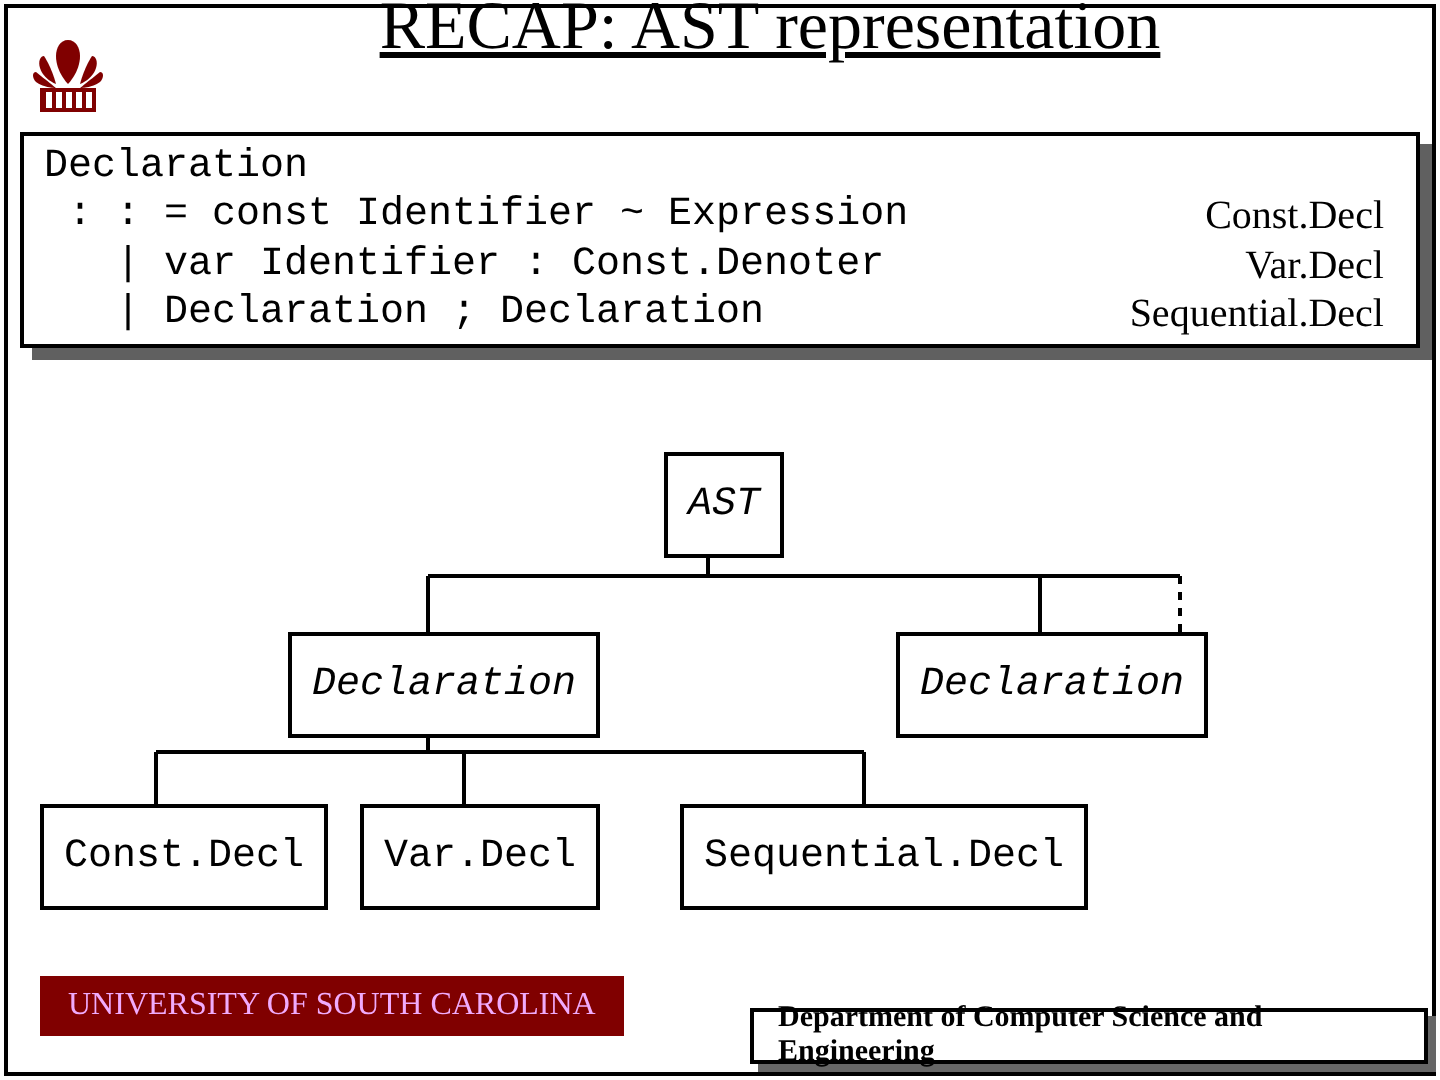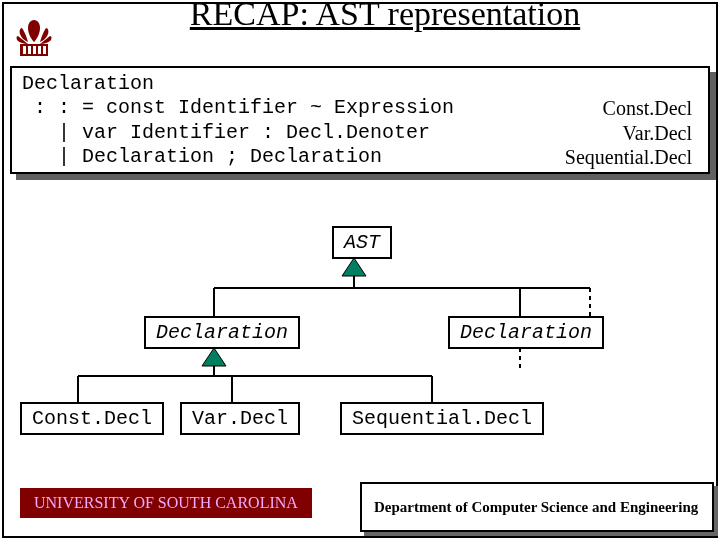--- a/index.html
+++ b/index.html
@@ -12,34 +12,34 @@
 
 .title { position:absolute; left:80px; top:-6px; width:610px; text-align:center; font-size:34px; color:#000; line-height:1.15; }
 .title .ul { text-decoration:underline; }
 
 .grammar-box { position:absolute; left:10px; top:66px; width:700px; background:#fff; }
 .grammar-shadow { position:absolute; left:6px; top:6px; width:700px; height:108px; background:#606060; }
 .grammar-front { position:relative; width:700px; height:108px; background:#fff; border:2px solid #000; padding:4px 10px; font-family:"Courier New",monospace; font-size:20px; line-height:1.22; }
 .grammar-front .row { position:relative; white-space:pre; }
 .grammar-front .tag { position:absolute; right:6px; font-family:"Times New Roman",serif; }
 
-.ast-label { position:absolute; border:2px solid #000; background:#fff; font-family:"Courier New",monospace; font-size:20px; font-style:italic; padding:3px 10px; }
+.ast-label { position:absolute; border:2px solid #000; background:#fff; font-family:"Courier New",monospace; font-size:20px; font-style:italic; padding:13px 10px; }
 .ast-leaf { font-style:normal; }
 
 #lbl-ast  { left:332px; top:226px; }
 #lbl-decl { left:144px; top:316px; }
 #lbl-expr { left:448px; top:316px; }
 #lbl-const{ left:20px;  top:402px; }
 #lbl-var  { left:180px; top:402px; }
 #lbl-seq  { left:340px; top:402px; }
 
 svg.lines { position:absolute; left:0; top:0; width:720px; height:540px; pointer-events:none; }
 
 .footer-left { position:absolute; left:20px; bottom:22px; background:#800000; color:#f0abfc; font-size:16px; padding:6px 14px; }
-.footer-right { position:absolute; left:360px; right:6px; bottom:8px; height:50px;margin-top:29px; }
+.footer-right { position:absolute; left:375px; right:6px; bottom:8px; height:28px;margin-top:29px; }
 .footer-right .sh { position:absolute; left:4px; top:4px; right:-4px; bottom:-4px; background:#666; }
 .footer-right .fr { position:absolute; inset:0; background:#fff; border:2px solid #000; display:flex; align-items:center; padding-left:12px; font-size:15px; font-weight:bold; }
 </style>
 </head>
 <body>
 
 <div class="outer-frame"></div>
 
 <div class="logo">
 <svg viewBox="0 0 48 48">
@@ -61,21 +61,21 @@
 
 <div class="title">
   <span class="ul">RECAP: AST representation</span><br>
 </div>
 
 <div class="grammar-box">
   <div class="grammar-shadow"></div>
   <div class="grammar-front">
     <div class="row">Declaration</div>
     <div class="row"><span> : : = const Identifier ~ Expression</span><span class="tag">Const.Decl</span></div>
-    <div class="row"><span>   | var Identifier : Decl.Denoter</span><span class="tag">Var.Decl</span></div>
+    <div class="row"><span>   | var Identifier : Const.Denoter</span><span class="tag">Var.Decl</span></div>
     <div class="row"><span>   | Declaration ; Declaration</span><span class="tag">Sequential.Decl</span></div>
   </div>
 </div>
 
 <svg class="lines">
 
   <polygon points="354,258 342,276 366,276" fill="#008060" stroke="#000" stroke-width="1"></polygon>
 
   <line x1="354" y1="276" x2="354" y2="288" stroke="#000" stroke-width="2"></line>
   <line x1="214" y1="288" x2="590" y2="288" stroke="#000" stroke-width="2"></line>

